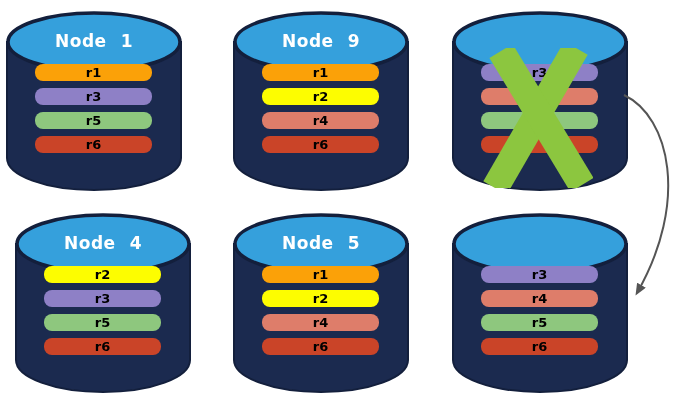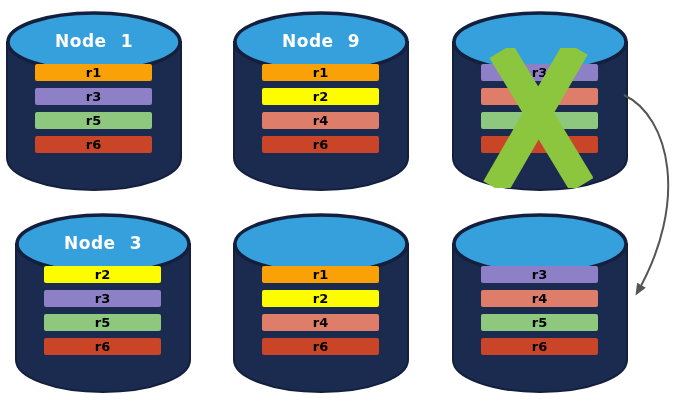--- a/index.html
+++ b/index.html
@@ -42,21 +42,21 @@
     letter-spacing: 0.5px;
   }
   .bars {
     position: absolute;
     left: 31px; top: 56px;
     width: 117px;
   }
   .bar {
     height: 17px;
     margin-bottom: 7px;
-    border-radius: 2px;
+    border-radius: 8px;
   }
   .bar span {
     display: block;
     text-align: center;
     font-size: 13px;
     font-weight: bold;
     line-height: 17px;
     color: var(--bar-text);
   }
   .fail-x {
@@ -151,21 +151,21 @@
       <line x1="93" y1="0" x2="12" y2="140"></line>
       <line x1="18" y1="3" x2="99" y2="137"></line>
     </svg>
   </div>
 
   <div class="node" style="left:13px; top:210px">
     <svg class="cylinder" width="180" height="186" viewBox="0 0 180 186">
       <path class="cyl-body" d="M3,34 L3,150 A87,32 0 0 0 177,150 L177,34 Z"></path>
       <ellipse class="cyl-top" cx="90" cy="34" rx="86" ry="29"></ellipse>
     </svg>
-    <div class="node-title">Node 3</div>
+    <div class="node-title">Node 4</div>
     <div class="bars">
       <div class="bar" style="background-color: rgb(253, 253, 0);">
           <span>r2</span>
         </div>
       <div class="bar" style="background-color: rgb(142, 128, 198);">
           <span>r3</span>
         </div>
       <div class="bar" style="background-color: rgb(142, 199, 126);">
           <span>r5</span>
         </div>
@@ -173,20 +173,21 @@
           <span>r6</span>
         </div>
     </div>
   </div>
 
   <div class="node" style="left:231px; top:210px">
     <svg class="cylinder" width="180" height="186" viewBox="0 0 180 186">
       <path class="cyl-body" d="M3,34 L3,150 A87,32 0 0 0 177,150 L177,34 Z"></path>
       <ellipse class="cyl-top" cx="90" cy="34" rx="86" ry="29"></ellipse>
     </svg>
+    <div class="node-title">Node 5</div>
     <div class="bars">
       <div class="bar" style="background-color: rgb(251, 161, 8);">
           <span>r1</span>
         </div>
       <div class="bar" style="background-color: rgb(253, 253, 0);">
           <span>r2</span>
         </div>
       <div class="bar" style="background-color: rgb(222, 125, 106);">
           <span>r4</span>
         </div>

